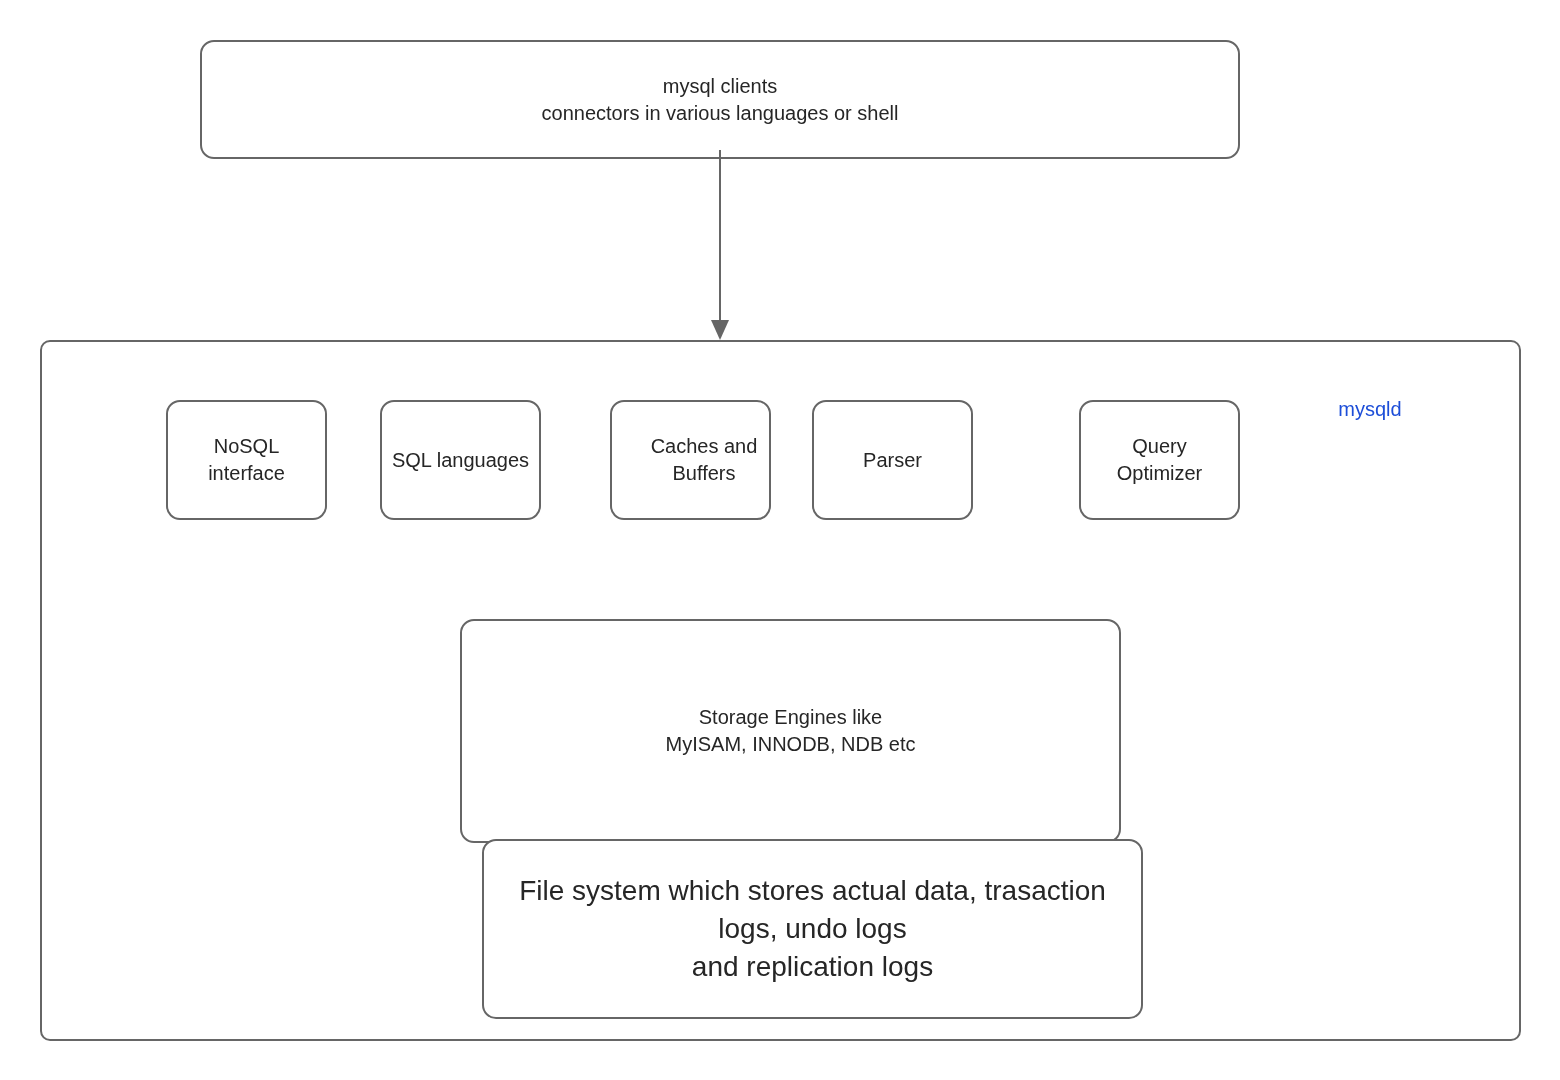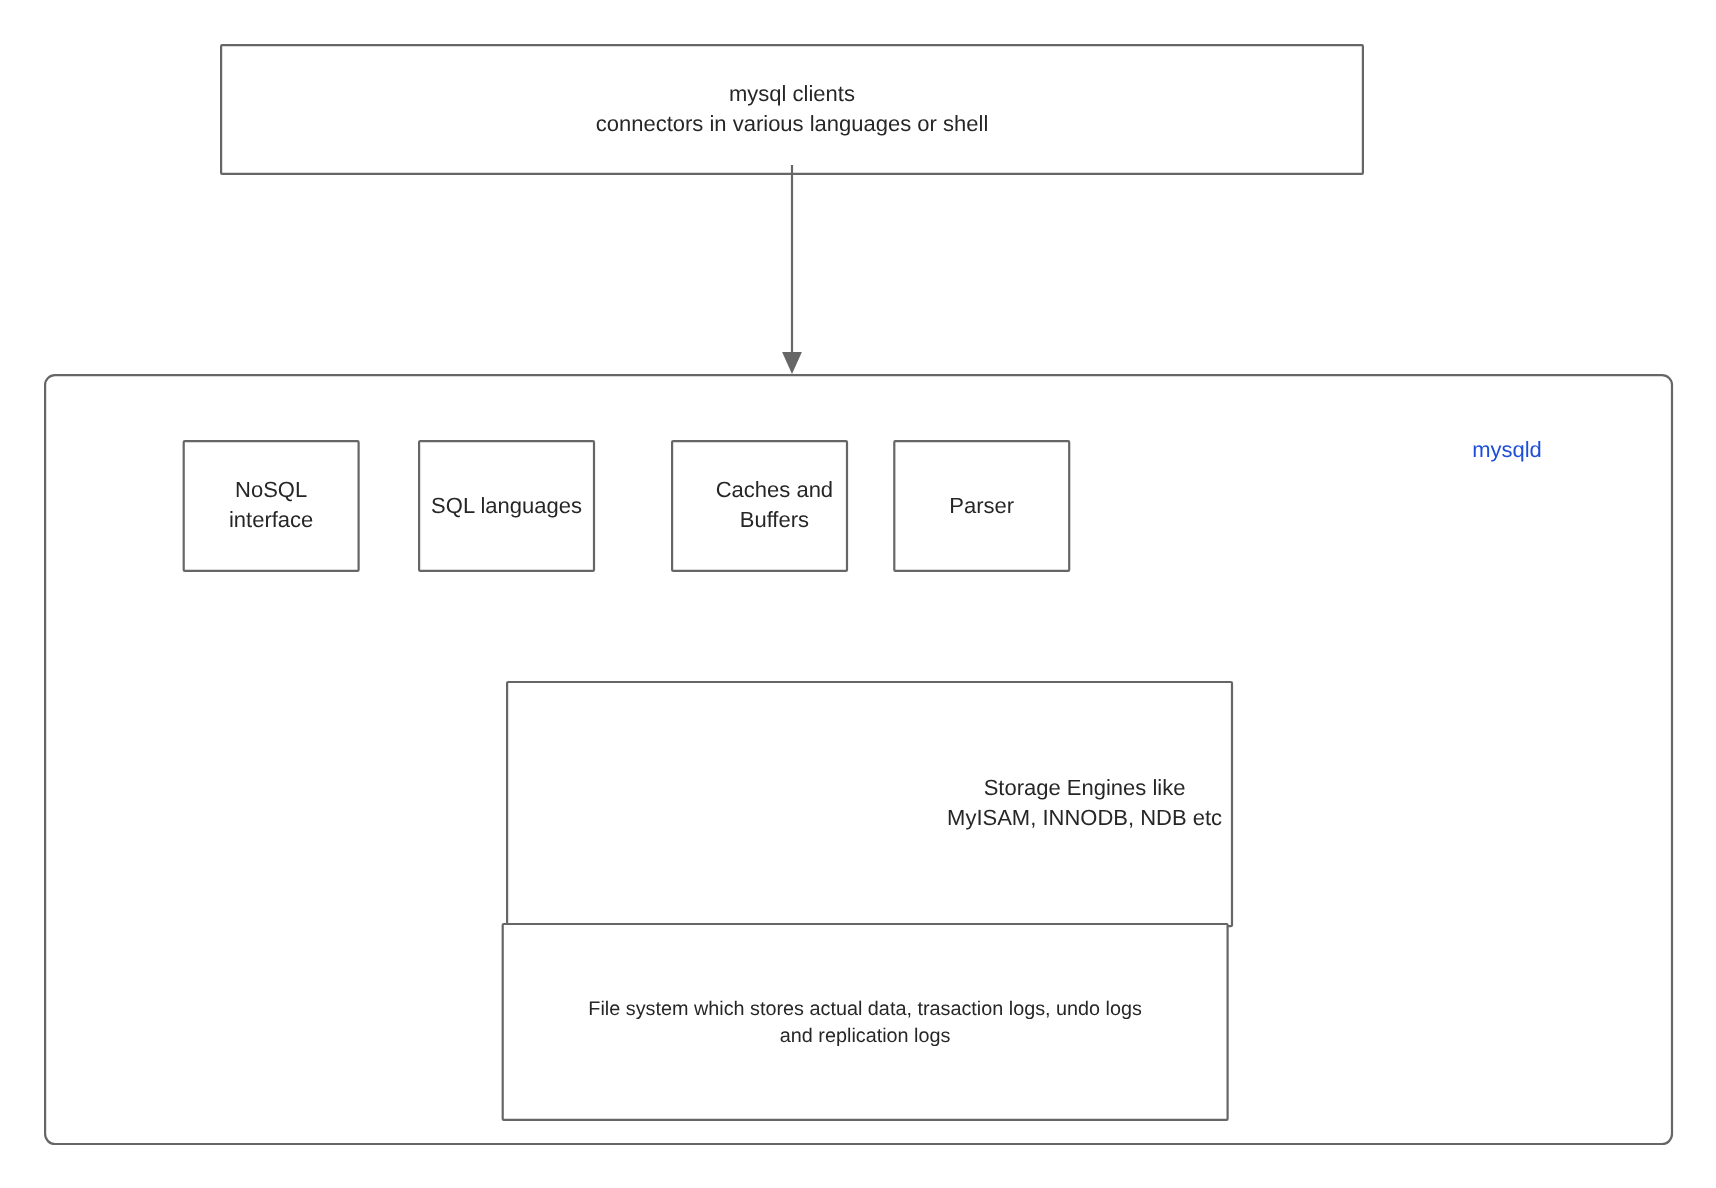--- a/index.html
+++ b/index.html
@@ -14,21 +14,21 @@
     position: relative;
     width: 1560px;
     height: 1080px;
     background: #ffffff;
     overflow: hidden;
   }
   .node {
     position: absolute;
     box-sizing: border-box;
     border: 2px solid #666666;
-    border-radius: 2px;
+    border-radius: 14px;
     background: #ffffff;
     display: flex;
     align-items: center;
     justify-content: center;
     text-align: center;
     color: #262626;
     line-height: 1.35;
   }
   .node .label {
     display: block;
@@ -80,28 +80,27 @@
   #comp-3 { left: 812px; }
   #comp-4 { left: 1079px; }
 
   
   #storage-box {
     left: 460px;
     top: 619px;
     width: 661px;
     height: 224px;
     font-size: 20px;
-    justify-content: flex-end;
   }
   #filesystem-box {
-    left: 456px;
+    left: 482px;
     top: 839px;
     width: 661px;
     height: 180px;
-    font-size: 18px;
+    font-size: 28px;
   }
 
   
   #flow-arrow {
     position: absolute;
     left: 680px;
     top: 150px;
     width: 80px;
     height: 200px;
     overflow: visible;
@@ -135,20 +134,24 @@
   <div class="node component" id="comp-1">
     <span class="label">SQL languages</span>
   </div>
   <div class="node component" id="comp-2">
     <span class="label">Caches and
 Buffers</span>
   </div>
   <div class="node component" id="comp-3">
     <span class="label">Parser</span>
   </div>
+  <div class="node component" id="comp-4">
+    <span class="label">Query
+Optimizer</span>
+  </div>
 
   <div class="node" id="storage-box">
     <span class="label">Storage Engines like
 MyISAM, INNODB, NDB etc</span>
   </div>
 
   <div class="node" id="filesystem-box">
     <span class="label">File system which stores actual data, trasaction logs, undo logs
 and replication logs</span>
   </div>

